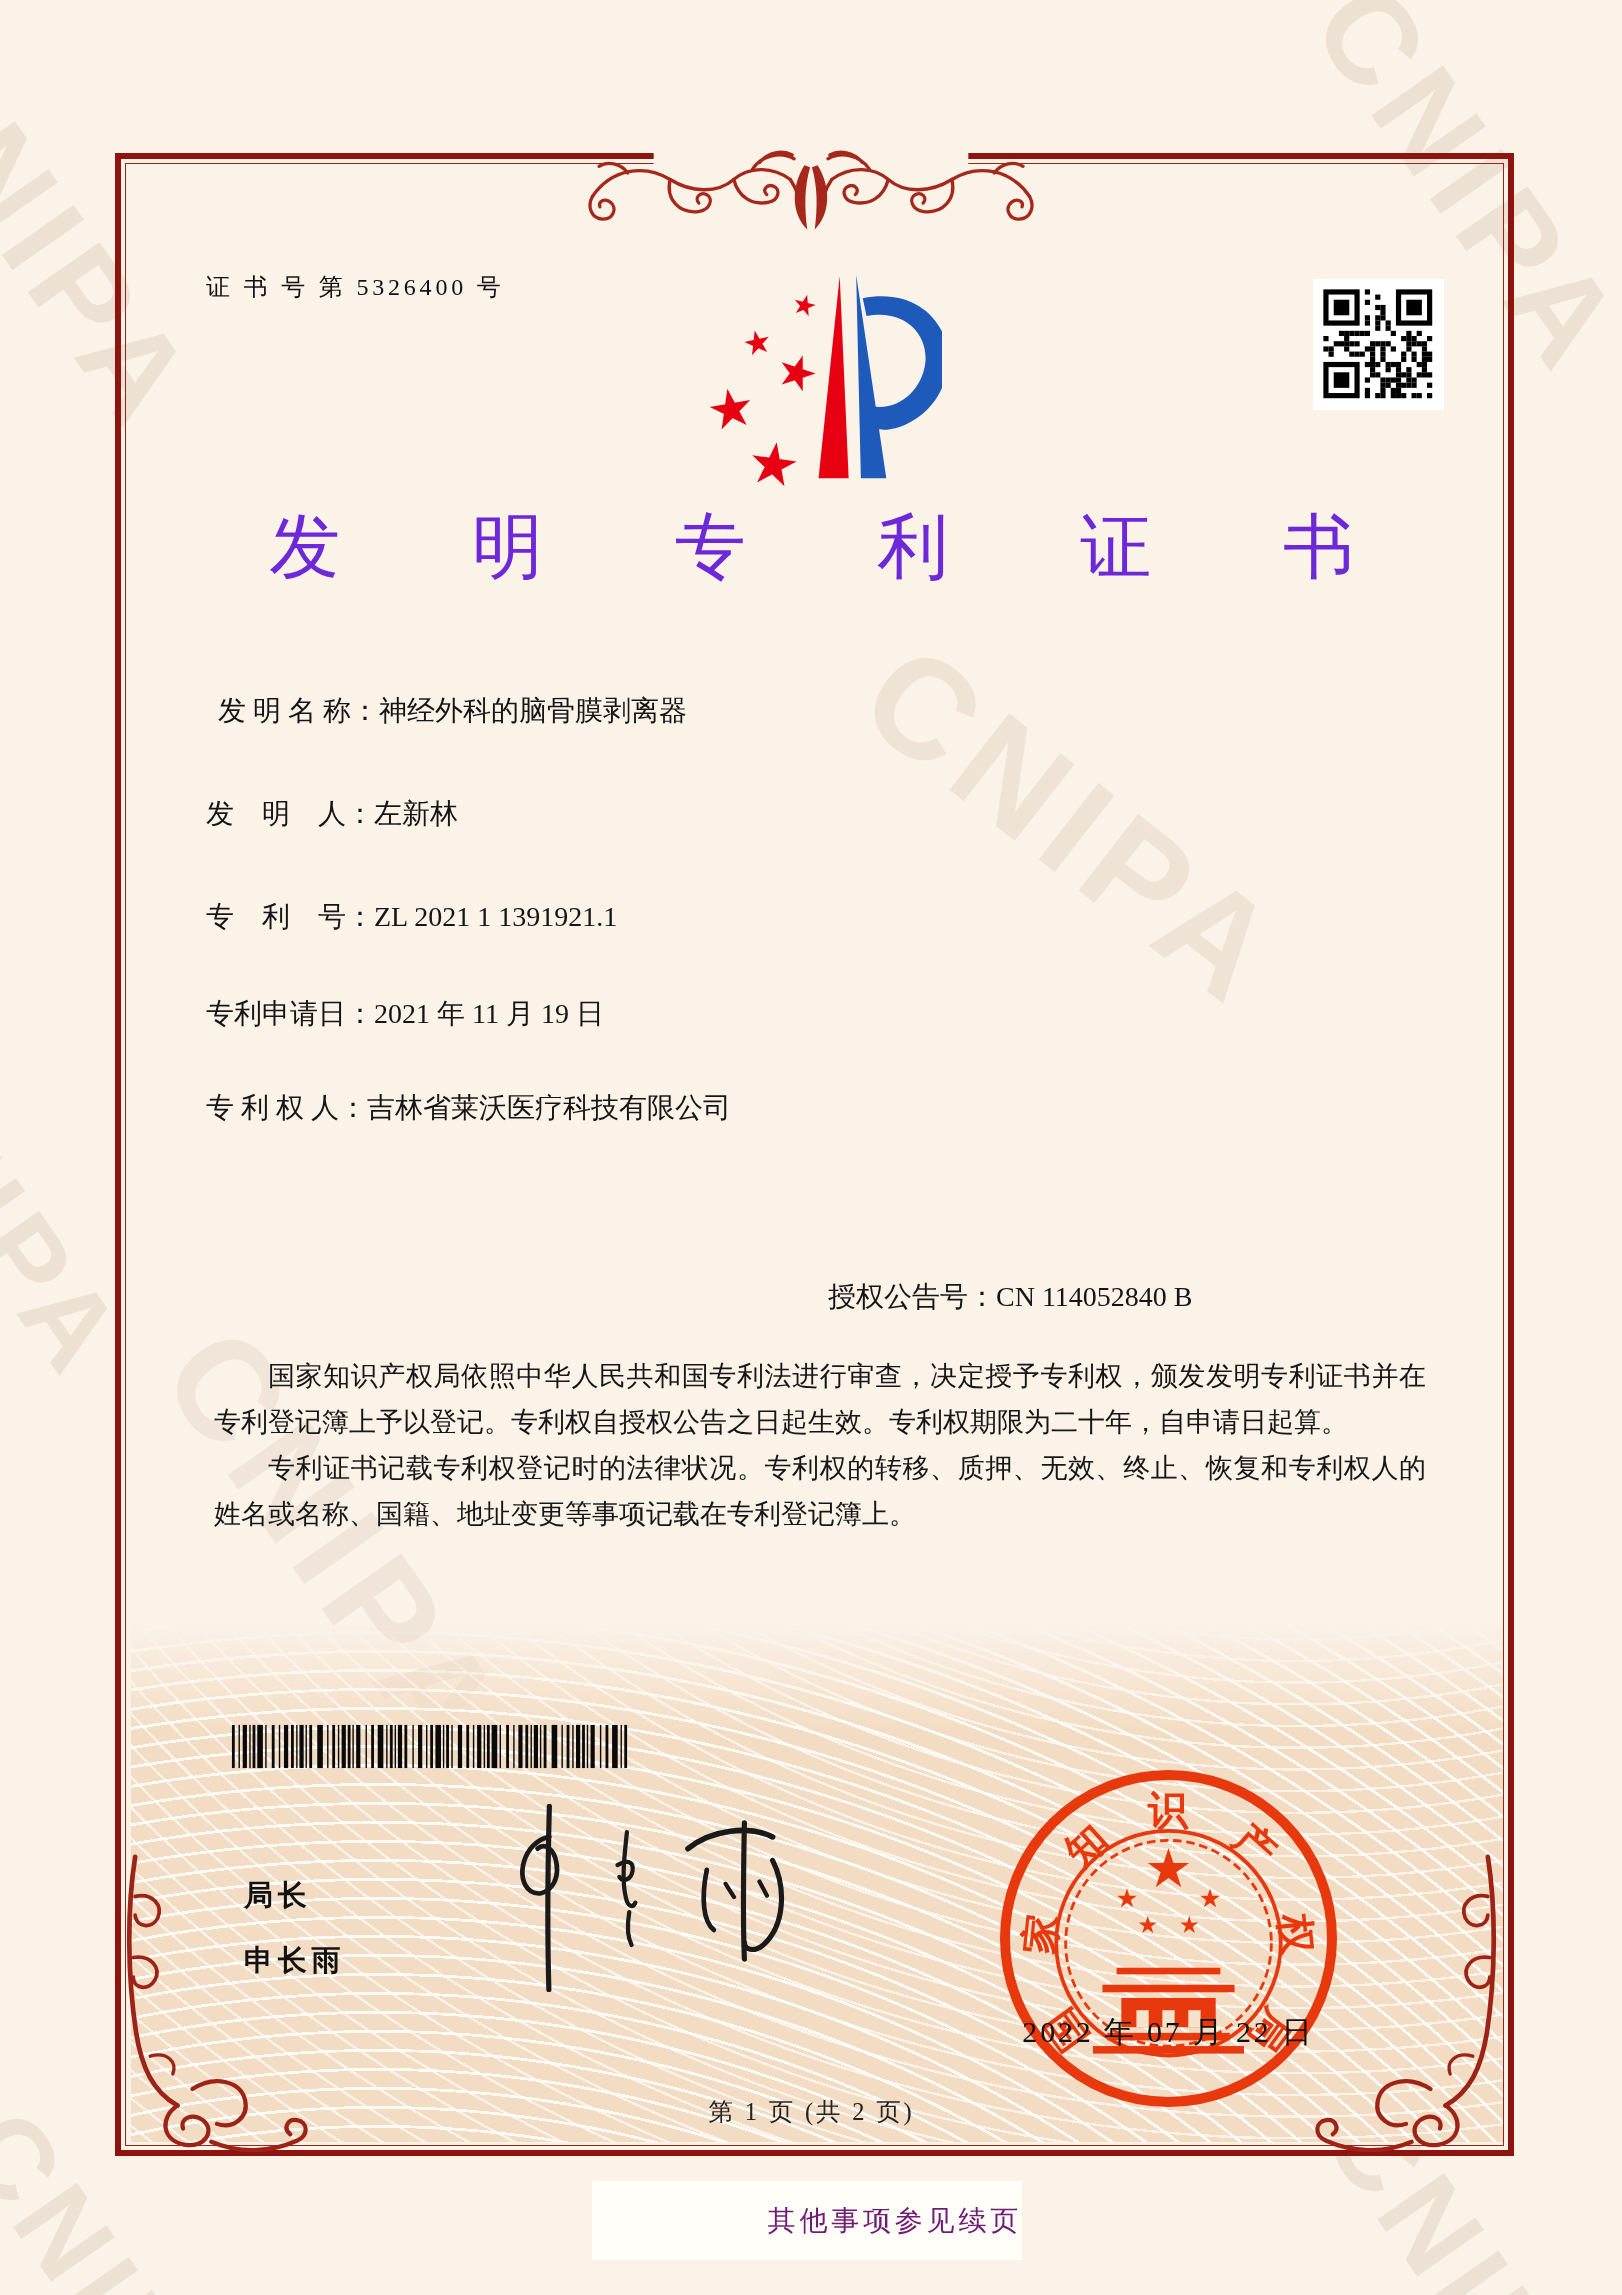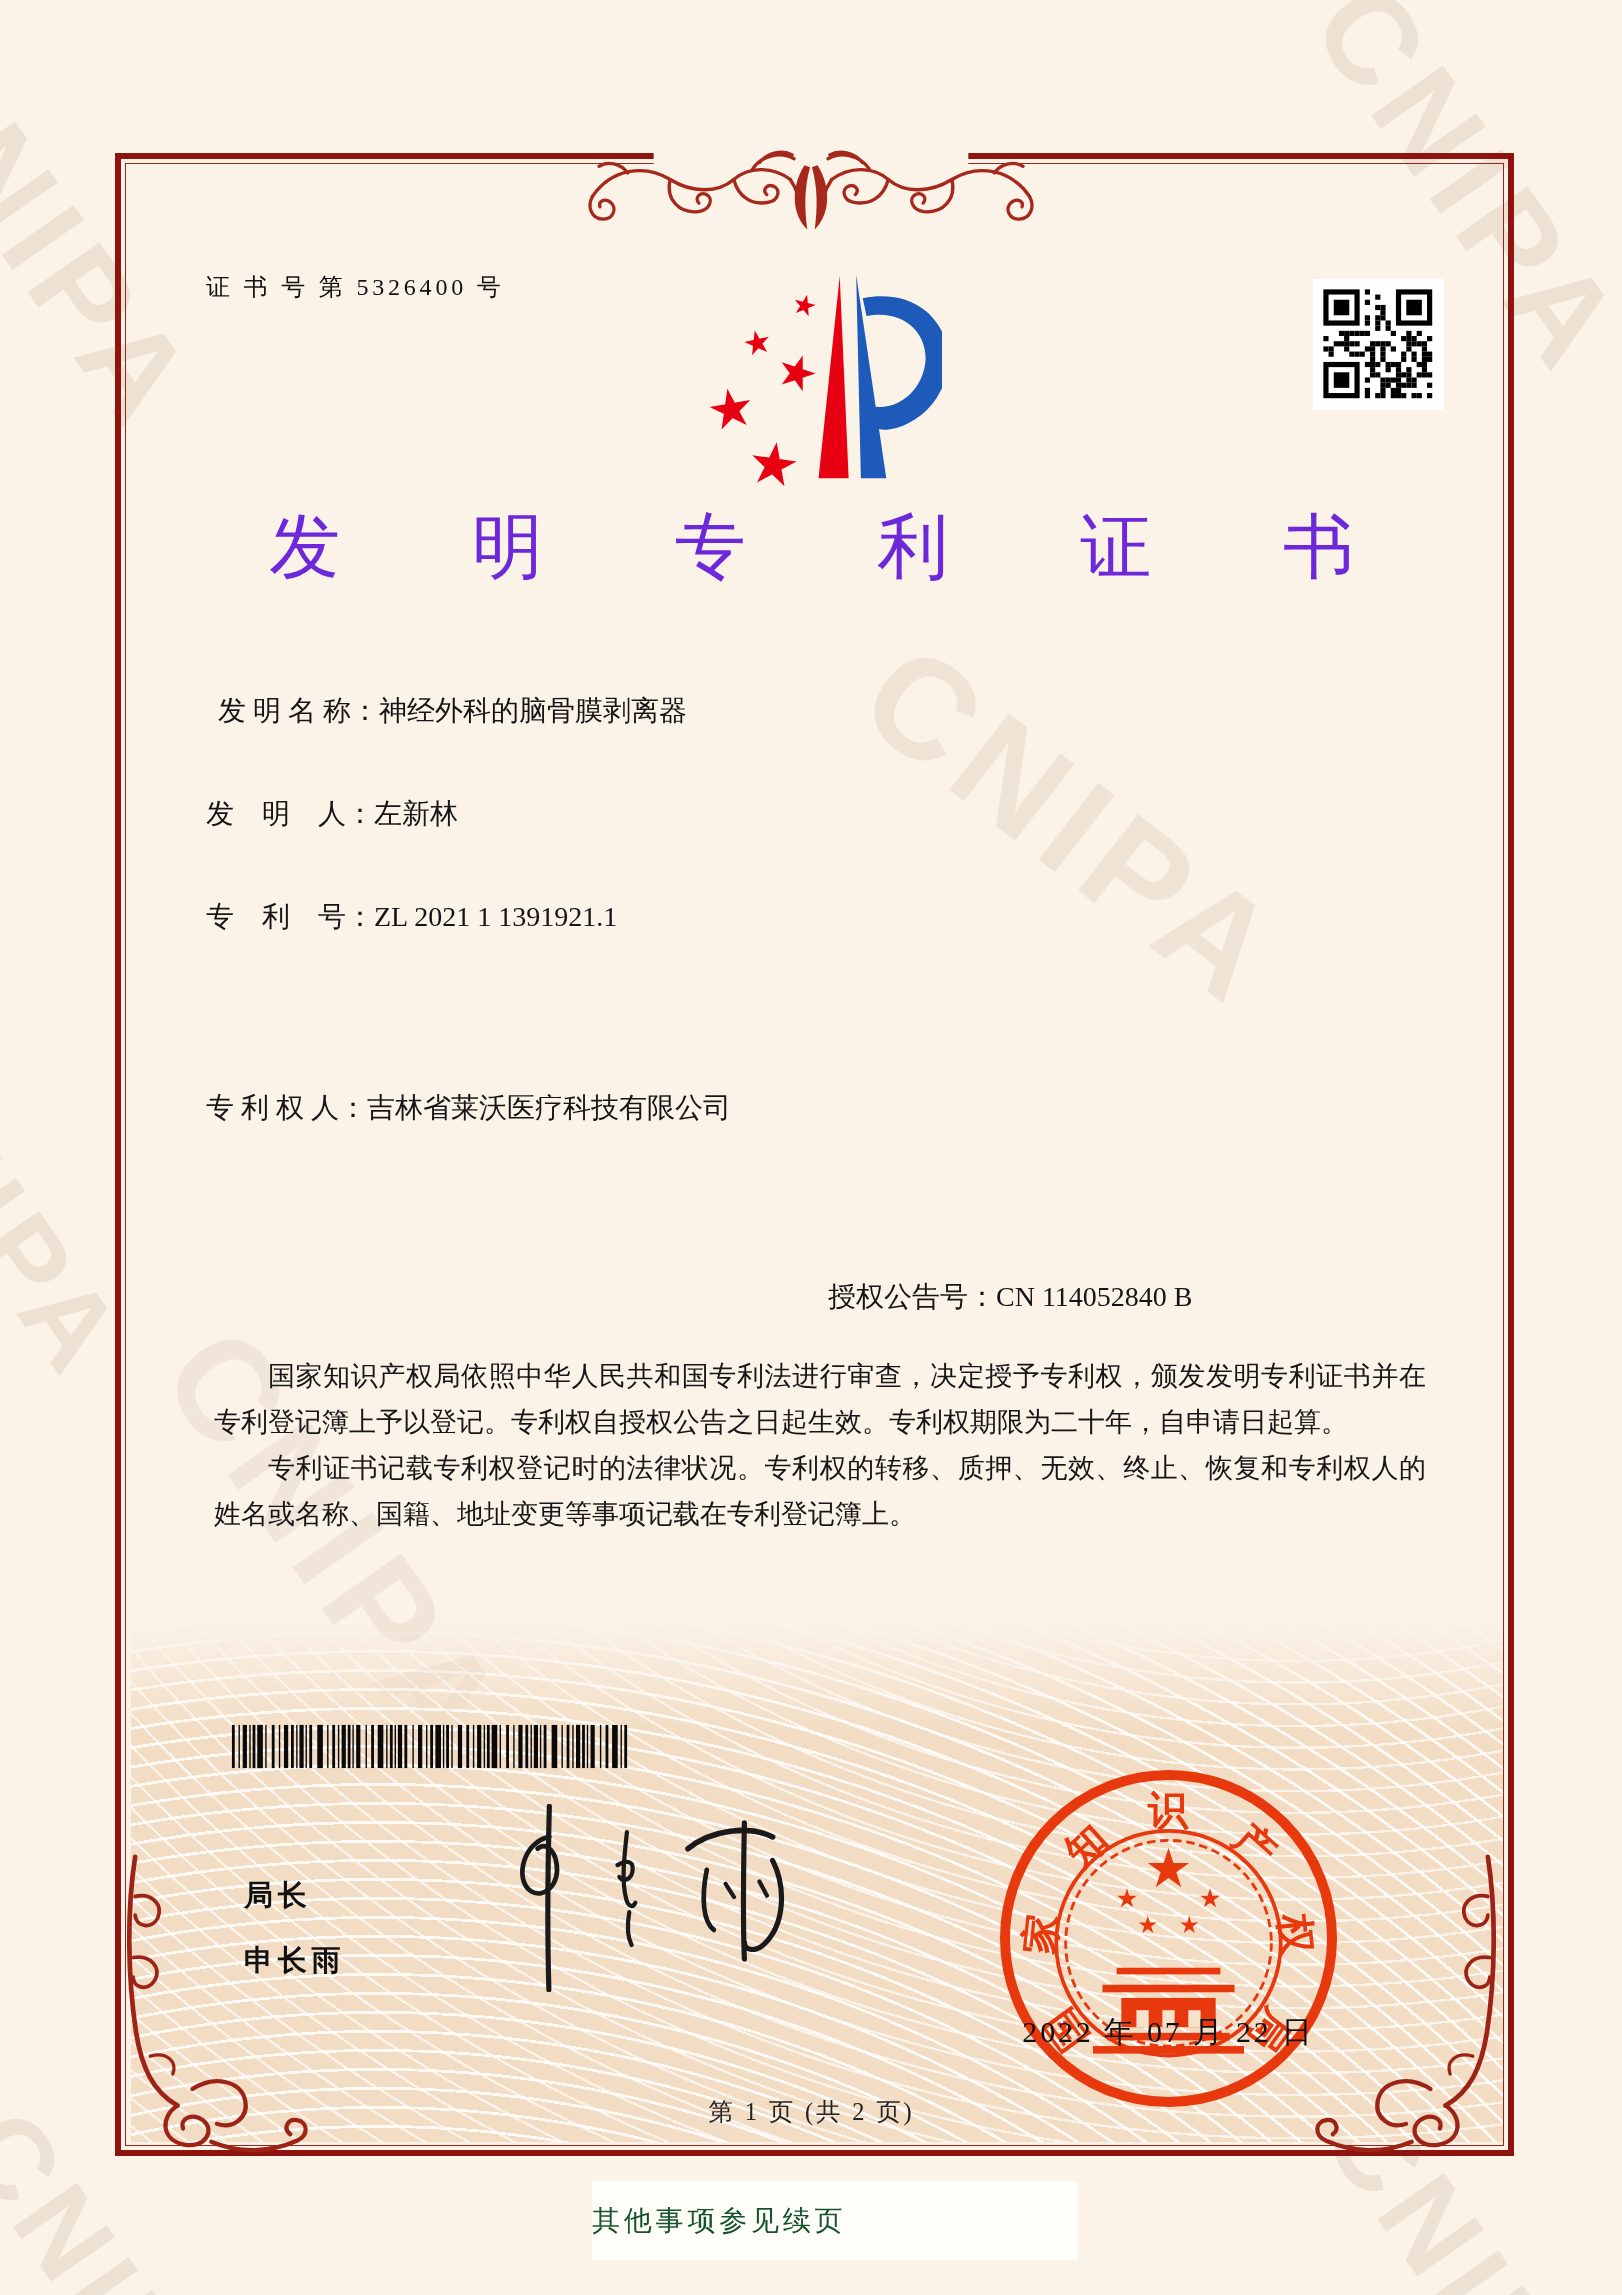--- a/index.html
+++ b/index.html
@@ -40,22 +40,22 @@
   .director{position:absolute;left:244px;font-size:29px;font-weight:600;color:#111;
             font-family:"Liberation Sans","DejaVu Sans",sans-serif;letter-spacing:4.7px;}
 
   .qrbox{position:absolute;left:1313px;top:279px;width:131px;height:131px;background:#fff;}
   .qrbox svg{position:absolute;left:0;top:0;}
 
   .barcode{position:absolute;left:230px;top:1724px;width:407px;height:45px;}
 
   .footer{position:absolute;left:0;right:0;top:2095px;text-align:center;font-size:24.5px;color:#222;letter-spacing:2.8px;}
 
-  .notebox{position:absolute;left:592px;top:2181px;width:485px;height:79px;background:#fffef9;
-           display:flex;align-items:center;justify-content:flex-start;font-size:28px;color:#14532d;letter-spacing:3.8px;}
+  .notebox{position:absolute;left:592px;top:2181px;width:430px;height:79px;background:#fffef9;
+           display:flex;align-items:center;justify-content:flex-end;font-size:28px;color:#701a75;letter-spacing:3.8px;}
 
   
   .seal{position:absolute;left:1000px;top:1770px;width:337px;height:337px;box-sizing:border-box;
         border:10.4px solid #e8380d;border-radius:50%;z-index:6;}
   .seal .sc{position:absolute;font-size:40px;font-weight:700;color:#e8380d;
             transform:translate(-50%,-50%) rotate(var(--a));white-space:nowrap;}
   .seal .sdate{position:absolute;left:0;right:0;top:232px;text-align:center;font-size:30px;
                color:#101010;letter-spacing:2.8px;white-space:nowrap;}
 
   .sigwrap{position:absolute;left:443px;top:1804px;z-index:5;}
@@ -284,20 +284,23 @@
 
   <div class="row" style="top:692px;margin-left:12px;">
     <span class="lb">发 明 名 称：</span><span>神经外科的脑骨膜剥离器</span>
   </div>
   <div class="row" style="top:795px;">
     <span class="lb">发　明　人：</span><span>左新林</span>
   </div>
   <div class="row" style="top:898px;">
     <span class="lb">专　利　号：</span><span>ZL 2021 1 1391921.1</span>
   </div>
+  <div class="row" style="top:995px;">
+    <span class="lb">专利申请日：</span><span>2021 年 11 月 19 日</span>
+  </div>
   <div class="row" style="top:1089px;">
     <span class="lb">专 利 权 人：</span><span>吉林省莱沃医疗科技有限公司</span>
   </div>
 
   <div class="grant2" style="top:1278px;">
     <span class="lb">授权公告号：</span><span>CN 114052840 B</span>
   </div>
 
   <div class="bodytext">
     <p>国家知识产权局依照中华人民共和国专利法进行审查，决定授予专利权，颁发发明专利证书并在专利登记簿上予以登记。专利权自授权公告之日起生效。专利权期限为二十年，自申请日起算。</p>

